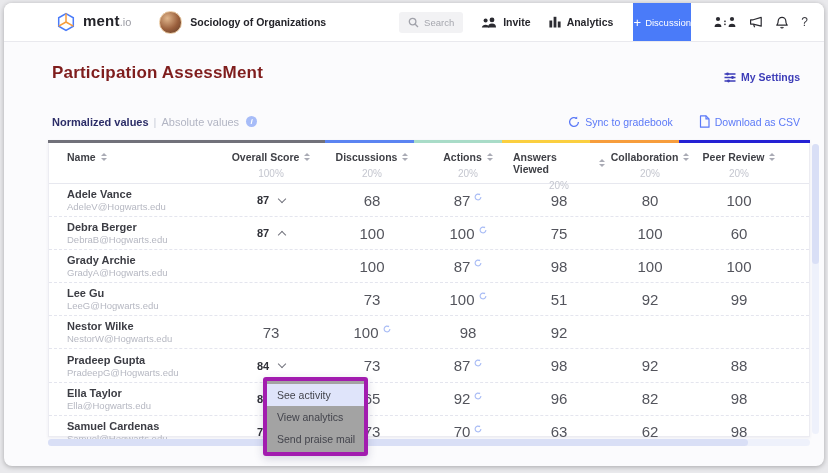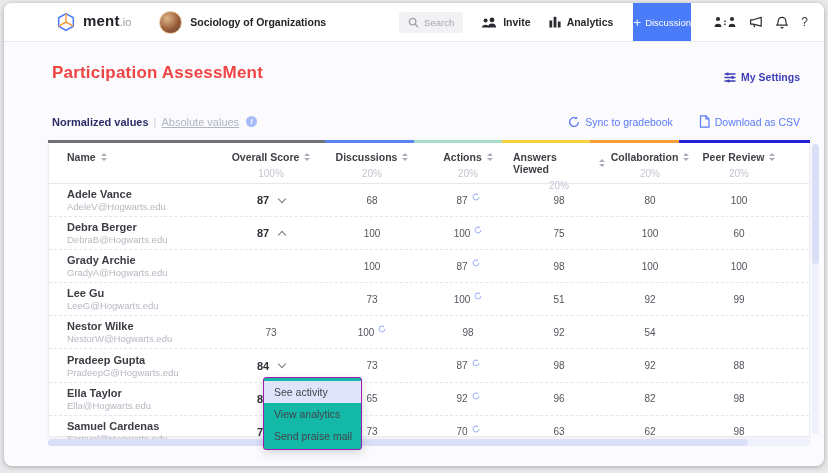--- a/index.html
+++ b/index.html
@@ -20,29 +20,29 @@
   .search-pill span{font-size:9.5px;color:#a6a7ae;margin-left:5px;}
   .tb-item{display:flex;align-items:center;margin-left:18px;cursor:pointer;}
   .tb-item span{font-size:10.5px;font-weight:600;color:#26262c;margin-left:6px;}
   .btn-discussion{height:100%;width:58px;margin-left:20px;background:var(--accent_blue,#4a7bf9);color:#fff;display:flex;align-items:center;justify-content:center;font-size:9.5px;font-weight:500;cursor:pointer;}
   .btn-discussion .plus{font-size:13px;font-weight:400;margin-right:4px;}
   .icon-cluster{display:flex;align-items:center;margin:0 16px 0 10px;}
   .icon-cluster > *{margin-left:13px;cursor:pointer;}
   .help-q{font-size:12px;color:#3a3a40;font-weight:500;}
 
   
-  .page-title{position:absolute;left:48px;top:60px;font-size:17px;font-weight:600;color:#ef4444;letter-spacing:.2px;}
+  .page-title{position:absolute;left:48px;top:60px;font-size:17px;font-weight:600;color:#7f1d1d;letter-spacing:.2px;}
   .my-settings{position:absolute;right:24px;top:68px;display:flex;align-items:center;cursor:pointer;}
   .my-settings span{font-size:10.5px;font-weight:700;color:#3d3db8;margin-left:5px;}
 
   
   .toolbar{position:absolute;left:48px;right:24px;top:112px;display:flex;align-items:center;}
   .tgl-active{font-size:11px;font-weight:700;color:#2c2d68;cursor:pointer;}
   .tgl-sep{font-size:11px;color:#c9ccd8;margin:0 5px;}
-  .tgl-inactive{font-size:11px;color:#b2b5c3;cursor:pointer;text-decoration:underline;}
+  .tgl-inactive{font-size:11px;color:#b2b5c3;cursor:pointer;}
   .info-dot{width:11px;height:11px;border-radius:50%;background:#a7bcf8;color:#fff;font-size:8px;font-weight:700;display:flex;align-items:center;justify-content:center;margin-left:7px;cursor:pointer;font-style:italic;}
   .toolbar-links{margin-left:auto;display:flex;align-items:center;}
   .tlink{display:flex;align-items:flex-end;cursor:pointer;margin-left:26px;}
   .tlink span{font-size:10.5px;font-weight:500;color:#5b79f7;margin-left:5px;}
 
   
   .table-card{position:absolute;left:44px;top:137px;width:762px;height:297px;background:#fff;border:1px solid #ececf2;border-top:none;box-sizing:border-box;box-shadow:0 1px 3px rgba(40,40,80,.07);}
   .tborder{display:flex;height:3px;width:762px;position:absolute;left:-1px;top:0;}
   .seg1{width:277px;background:var(--segment_gray,#71717a);}
   .seg2{width:89px;background:var(--segment_blue,#5b84f2);}
@@ -66,25 +66,25 @@
   .trow{height:32.1px;cursor:pointer;}
   .trow + .trow{border-top:1px dashed #e4e5ee;}
   .cell{display:flex;align-items:center;justify-content:center;}
   .name-cell{flex-direction:column;align-items:flex-start;justify-content:center;padding-left:18px;}
   .stud-name{font-size:11px;font-weight:700;color:#3c3d44;line-height:13px;}
   .stud-email{font-size:9.5px;color:#b6b8c2;line-height:11px;}
   .score-wrap{display:flex;align-items:center;}
   .score{font-size:11px;font-weight:700;color:#303138;}
   .chev{width:5px;height:5px;border-right:1.4px solid #73747e;border-bottom:1.4px solid #73747e;transform:rotate(45deg);margin-left:10px;margin-top:-3px;}
   .chev.up{transform:rotate(-135deg);margin-top:3px;}
-  .num{font-size:10px;color:#53545c;}
+  .num{font-size:15px;color:#53545c;}
   .actions-cell svg{margin-left:4px;margin-top:-6px;}
 
   
-  .menu{position:absolute;left:214px;top:237px;width:97px;background:#14b8a6;border:1px solid #a21caf;border-radius:3px;box-shadow:0 3px 10px rgba(40,40,90,.18);padding:3px 0 2px 0;z-index:5;}
+  .menu{position:absolute;left:214px;top:237px;width:97px;background:#a3a3a3;border:4px solid #a21caf;border-radius:3px;box-shadow:0 3px 10px rgba(40,40,90,.18);padding:3px 0 2px 0;z-index:5;}
   .mitem{height:22px;display:flex;align-items:center;padding-left:10px;font-size:10.5px;color:#43444c;cursor:pointer;}
   .mitem.hl{background:#dfe4fa;}
 
   
   .vscroll{position:absolute;left:808px;top:141px;width:7px;height:290px;background:#eef1fb;border-radius:4px;}
   .vscroll .thumb{position:absolute;top:0;left:0;width:7px;height:120px;background:#d9dff6;border-radius:4px;}
   .hscroll{position:absolute;left:44px;top:436px;width:762px;height:7px;background:#eef1fb;border-radius:4px;}
   .hscroll .thumb{position:absolute;top:0;left:0;height:7px;width:700px;background:#d9dff6;border-radius:4px;}
 </style>
 </head>
@@ -377,21 +377,20 @@
     <div class="cell num">73</div>
     <div class="cell num actions-cell">
       <span>100</span>
       <svg width="8" height="8" viewBox="0 0 10 10">
         <path d="M8.6 5 a3.6 3.6 0 1 1 -1.3-2.8" fill="none" stroke="#a9bcf5" stroke-width="1.4"></path>
         <path d="M7.6 0.4 L7.6 2.6 L5.4 2.4 Z" fill="#a9bcf5"></path>
       </svg>
     </div>
     <div class="cell num">98</div>
     <div class="cell num">92</div>
-    <div class="cell num">54</div>
   </div>
 
   <div class="grid trow">
     <div class="cell name-cell">
       <div class="stud-name">Pradeep Gupta</div>
       <div class="stud-email">PradeepG@Hogwarts.edu</div>
     </div>
     <div class="cell">
       <span class="score-wrap">
         <span class="score">84</span>

